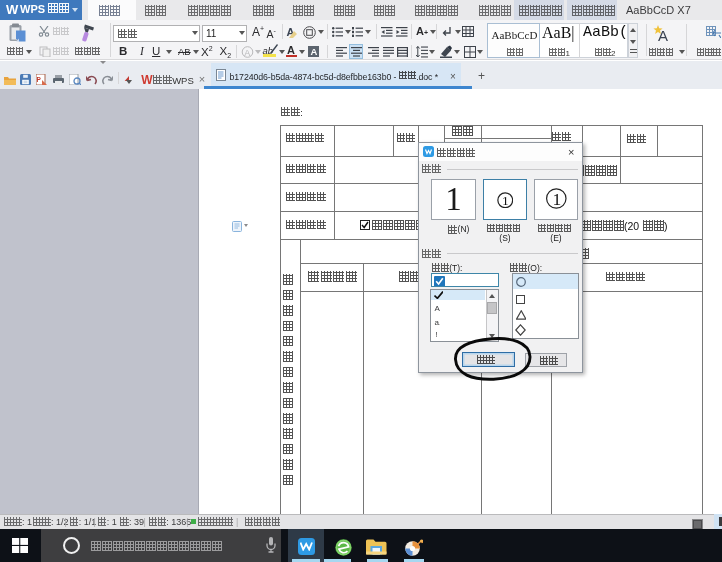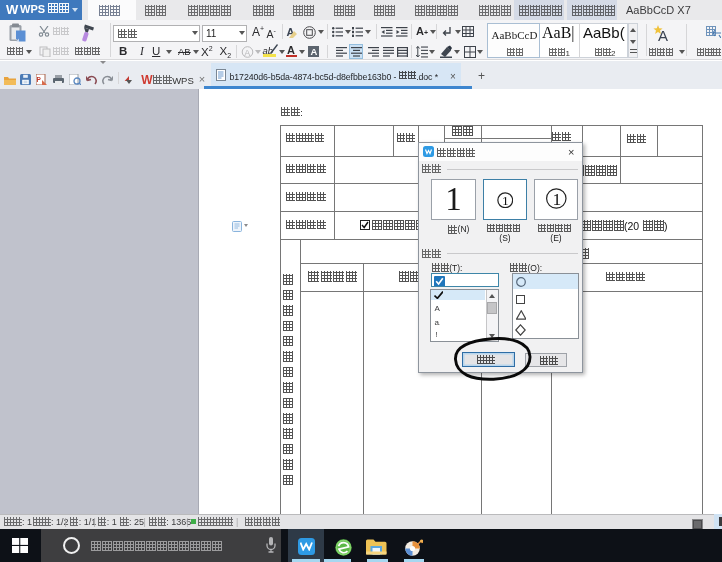--- a/index.html
+++ b/index.html
@@ -255,21 +255,21 @@
   </svg>
 <div class="car" style="left:477px;top:50px"></div>
 
 <div class="ab" style="left:487.2px;top:22.5px;width:140.5px;height:35.5px;background:#fff;border:1px solid #cdd2d9"></div>
 <div class="ab" style="left:487.2px;top:22.5px;width:53px;height:35.5px;background:#fdfdfd;border:1.6px solid #a9bed3"></div>
 <div class="ab" style="left:491.5px;top:29px;font-size:11px;color:#222;font-family:'Liberation Serif',serif">AaBbCcD</div>
 <div class="ab t85" style="left:507px;top:47.5px;color:#333"><i class="k"></i><i class="k"></i></div>
 <div class="ab" style="left:540.5px;top:22.5px;width:39.5px;height:35.5px;border-right:1px solid #d5d5d7"></div>
 <div class="ab" style="left:542px;top:24px;font-size:16px;color:#111;font-family:'Liberation Serif',serif">AaB<span style="font-weight:normal">|</span></div>
 <div class="ab t85" style="left:548.8px;top:47.5px;color:#333"><i class="k"></i><i class="k"></i>&nbsp;<span style="font-size:8px">1</span></div>
-<div class="ab" style="left:583px;top:24px;font-size:15px;color:#111;font-family:Liberation Sans, sans-serif">AaBb(</div>
+<div class="ab" style="left:583px;top:24px;font-size:15px;color:#111;font-family:Liberation Mono, monospace">AaBb(</div>
 <div class="ab t85" style="left:594.2px;top:47.5px;color:#333"><i class="k"></i><i class="k"></i>&nbsp;<span style="font-size:8px">2</span></div>
 
 <div class="ab" style="left:628.2px;top:22.5px;width:10px;height:35.5px;background:#f1f1f3;border:1px solid #cdd2d9"></div>
 <div class="ab car" style="left:630.2px;top:28px;border-top:none;border-bottom:4px solid #555"></div>
 <div class="ab car" style="left:630.2px;top:40px"></div>
 <div class="ab" style="left:629.8px;top:49px;width:7px;height:1.2px;background:#555"></div>
 <div class="ab" style="left:629.8px;top:51.5px;width:7px;height:1.2px;background:#555"></div>
 <div class="ab sepv" style="left:646px;top:24px;height:32px"></div>
 
 <div class="ab" style="left:658px;top:27px;font-size:15px;color:#3a4352">A</div>
@@ -483,21 +483,21 @@
     <path d="M44 6.8 C62 5.2 81.5 10 82 24.5 C82.5 38 67 46.5 45.5 47.2 C24 48 8.5 42 7.5 27.5 C6.6 13.5 24 8.5 44 6.8 Z" fill="none" stroke="#0a0a0a" stroke-width="2.9" stroke-linecap="round"></path>
   </svg>
 
 <div class="ab" style="left:0;top:514.3px;width:722px;height:14.5px;background:#e4e4e6;border-top:1px solid #bababc"></div>
 <div class="ab t9" style="left:4px;top:517px;color:#3b3b3d;white-space:nowrap"><i class="k"></i><i class="k"></i><span class="lt">: 1</span></div>
 <div class="ab t9" style="left:33px;top:517px;color:#3b3b3d"><i class="k"></i><i class="k"></i><span class="lt">: 1/2</span></div>
 <div class="ab" style="left:64.5px;top:516.5px;color:#a9a9ab;font-size:9px">|</div>
 <div class="ab t9" style="left:69.7px;top:517px;color:#3b3b3d"><i class="k"></i><span class="lt">: 1/1</span></div>
 <div class="ab" style="left:93.5px;top:516.5px;color:#a9a9ab;font-size:9px">|</div>
 <div class="ab t9" style="left:97.9px;top:517px;color:#3b3b3d"><i class="k"></i><span class="lt">: 1</span></div>
-<div class="ab t9" style="left:120px;top:517px;color:#3b3b3d"><i class="k"></i><span class="lt">: 25</span></div>
+<div class="ab t9" style="left:120px;top:517px;color:#3b3b3d"><i class="k"></i><span class="lt">: 39</span></div>
 <div class="ab" style="left:143.5px;top:516.5px;color:#a9a9ab;font-size:9px">|</div>
 <div class="ab t9" style="left:148.3px;top:517px;color:#3b3b3d"><i class="k"></i><i class="k"></i><span class="lt">: 1365</span></div>
 <div class="ab" style="left:186.5px;top:516.5px;color:#a9a9ab;font-size:9px">|</div>
 <div class="ab" style="left:190.7px;top:518.8px;width:5.5px;height:5.5px;background:#3fae49"></div>
 <div class="ab t9" style="left:198px;top:517px;color:#3b3b3d"><i class="k"></i><i class="k"></i><i class="k"></i><i class="k"></i></div>
 <div class="ab" style="left:236px;top:516.5px;color:#a9a9ab;font-size:9px">|</div>
 <div class="ab t9" style="left:244.8px;top:517px;color:#3b3b3d"><i class="k"></i><i class="k"></i><i class="k"></i><i class="k"></i></div>
 <div class="ab" style="left:691.5px;top:519px;width:11.5px;height:11px;background:#4a4a4c;border:1px solid #88888a"></div>
 <div class="ab" style="left:693.5px;top:521px;width:7.5px;height:7px;background:#6a6a6c"></div>
 <div class="ab" style="left:713.5px;top:514.3px;width:8.5px;height:14.5px;background:#cfe2f3"></div>

